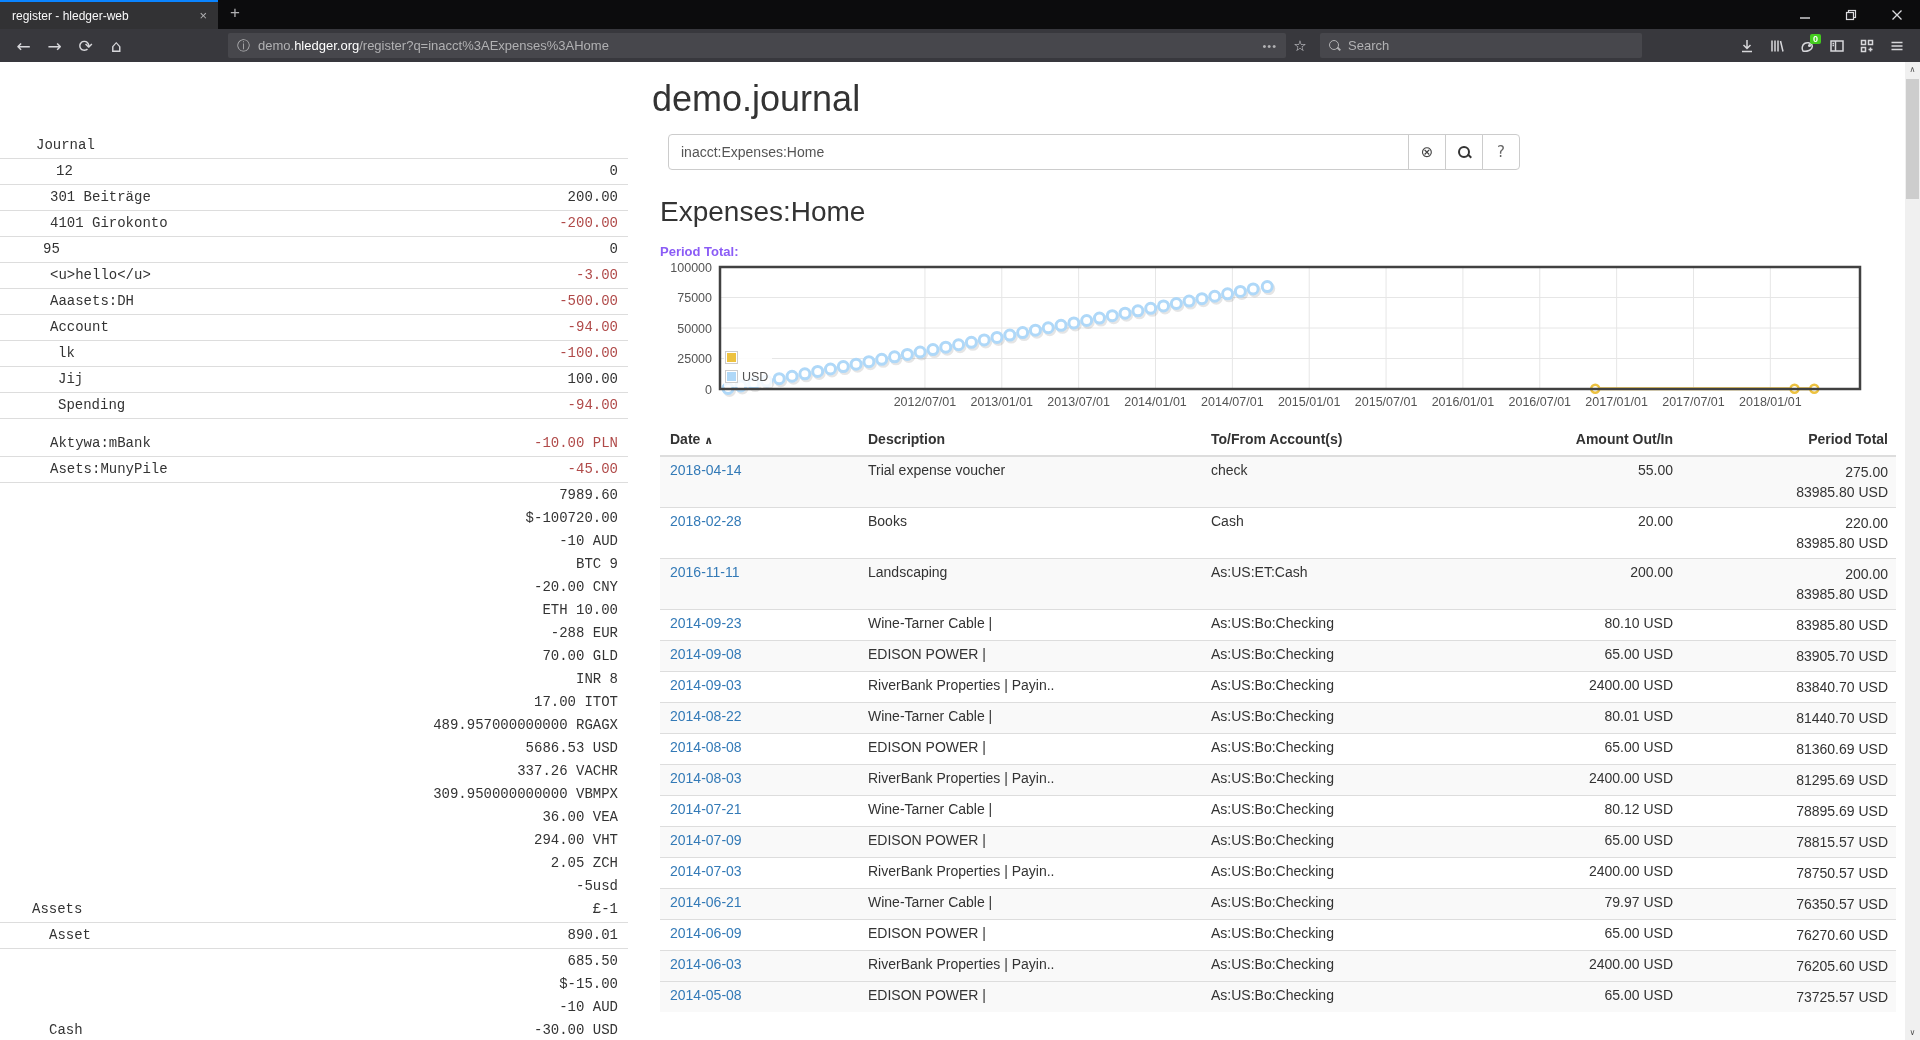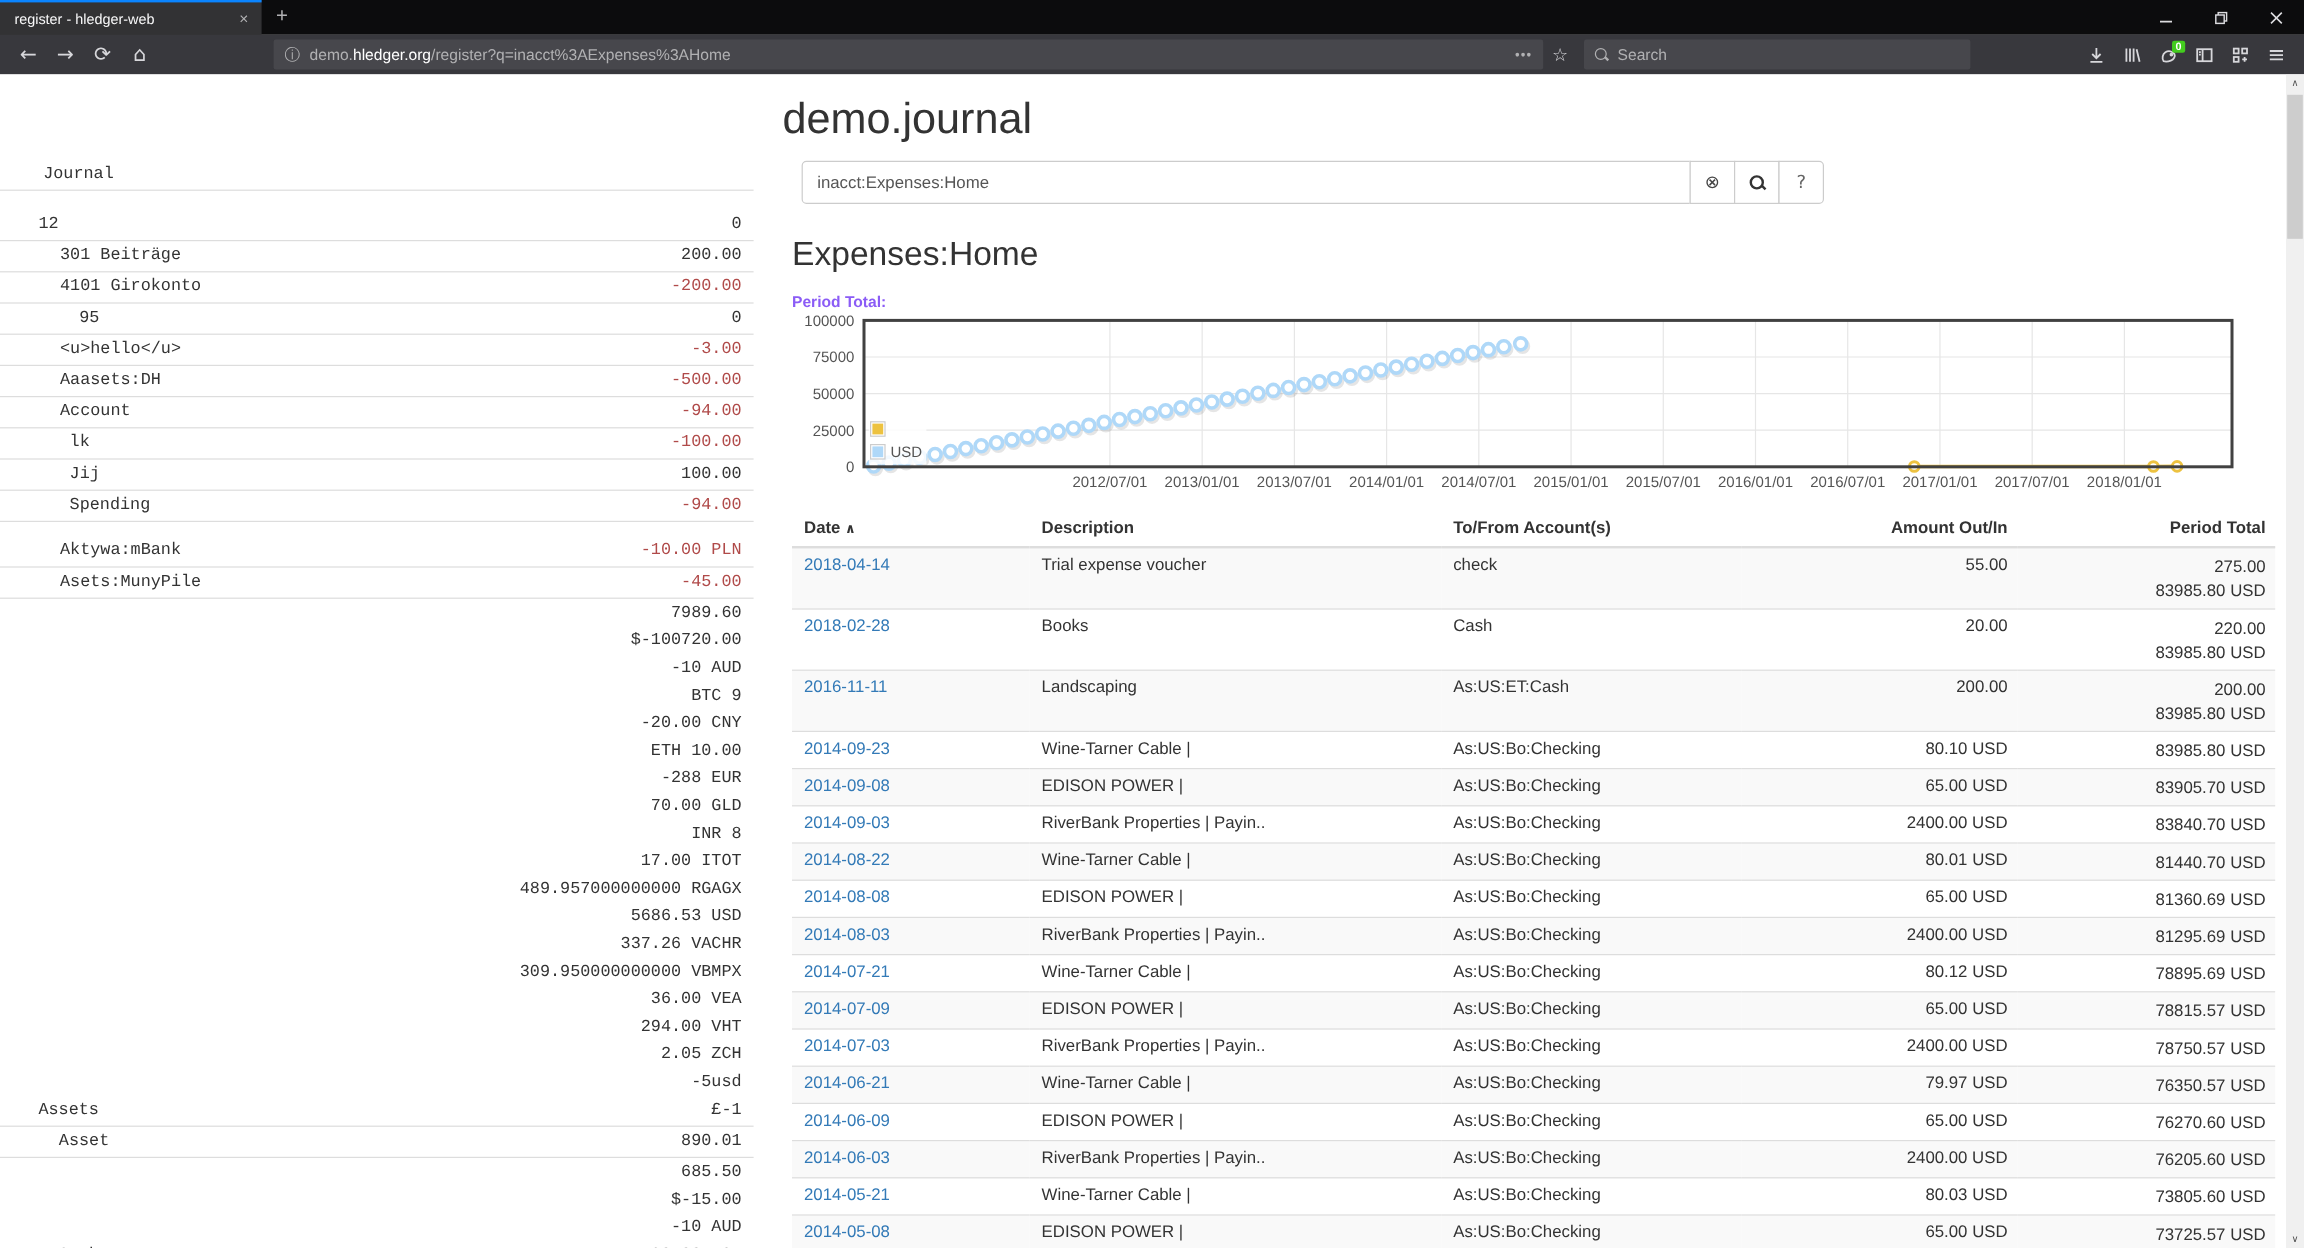--- a/index.html
+++ b/index.html
@@ -190,39 +190,39 @@
   <div class="pagearea">
 
     <div class="sidebar">
       <table>
           <tbody id="sidebar-body">
             <tr>
               <td class="acct"><a style="padding-left: 36px;">Journal</a></td>
               <td class="bal"></td>
             </tr>
             <tr>
-              <td class="acct"><a style="padding-left: 32px; margin-top: 16px;">12</a></td>
+              <td class="acct"><a style="padding-left: 56px;">12</a></td>
               <td class="bal">
                 <div>0</div>
               </td>
             </tr>
             <tr>
               <td class="acct"><a style="padding-left: 50px;">301 Beiträge</a></td>
               <td class="bal">
                 <div>200.00</div>
               </td>
             </tr>
             <tr>
               <td class="acct"><a style="padding-left: 50px;">4101 Girokonto</a></td>
               <td class="bal">
                 <div class="neg">-200.00</div>
               </td>
             </tr>
             <tr>
-              <td class="acct"><a style="padding-left: 66px;">95</a></td>
+              <td class="acct"><a style="padding-left: 43px;">95</a></td>
               <td class="bal">
                 <div>0</div>
               </td>
             </tr>
             <tr>
               <td class="acct"><a style="padding-left: 50px;">&lt;u&gt;hello&lt;/u&gt;</a></td>
               <td class="bal">
                 <div class="neg">-3.00</div>
               </td>
             </tr>
@@ -625,29 +625,20 @@
             </tr>
             <tr class="alt">
               <td><a>2014-06-03</a></td>
               <td>RiverBank Properties | Payin..</td>
               <td>As:US:Bo:Checking</td>
               <td class="r">2400.00 USD</td>
               <td class="r pt">
                 <div>76205.60 USD</div>
               </td>
             </tr>
-            <tr>
-              <td><a>2014-05-21</a></td>
-              <td>Wine-Tarner Cable |</td>
-              <td>As:US:Bo:Checking</td>
-              <td class="r">80.03 USD</td>
-              <td class="r pt">
-                <div>73805.60 USD</div>
-              </td>
-            </tr>
             <tr class="alt">
               <td><a>2014-05-08</a></td>
               <td>EDISON POWER |</td>
               <td>As:US:Bo:Checking</td>
               <td class="r">65.00 USD</td>
               <td class="r pt">
                 <div>73725.57 USD</div>
               </td>
             </tr>
           </tbody>

